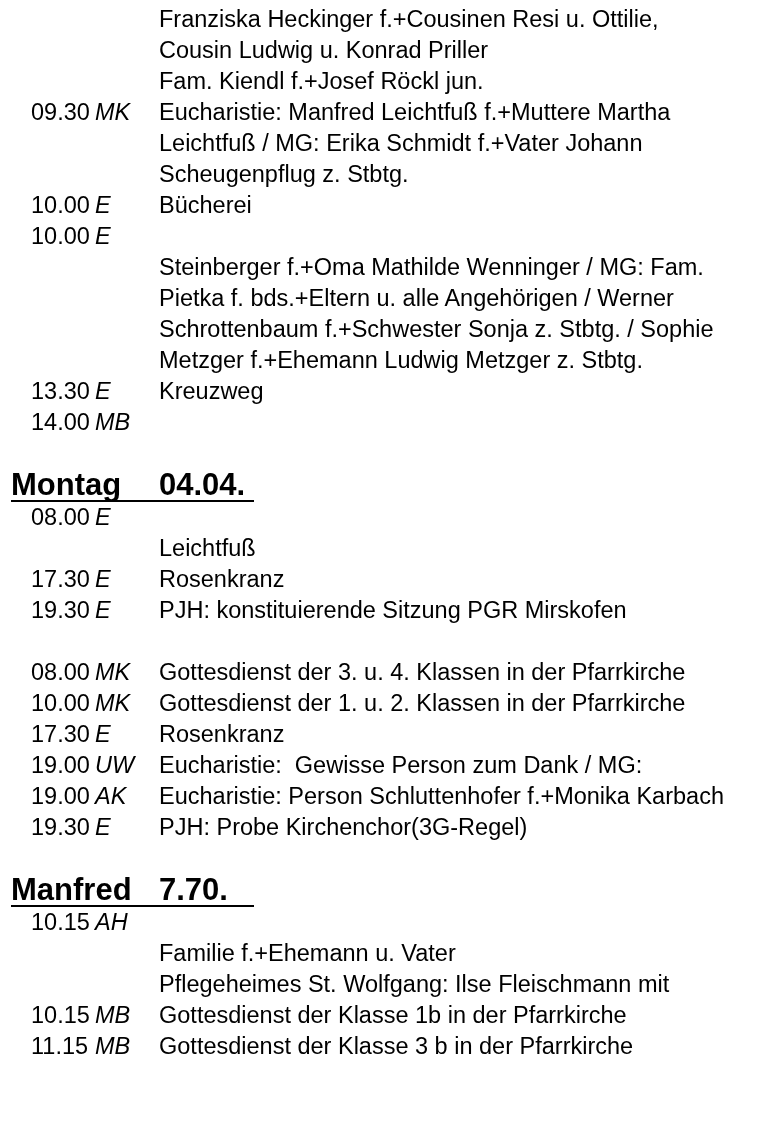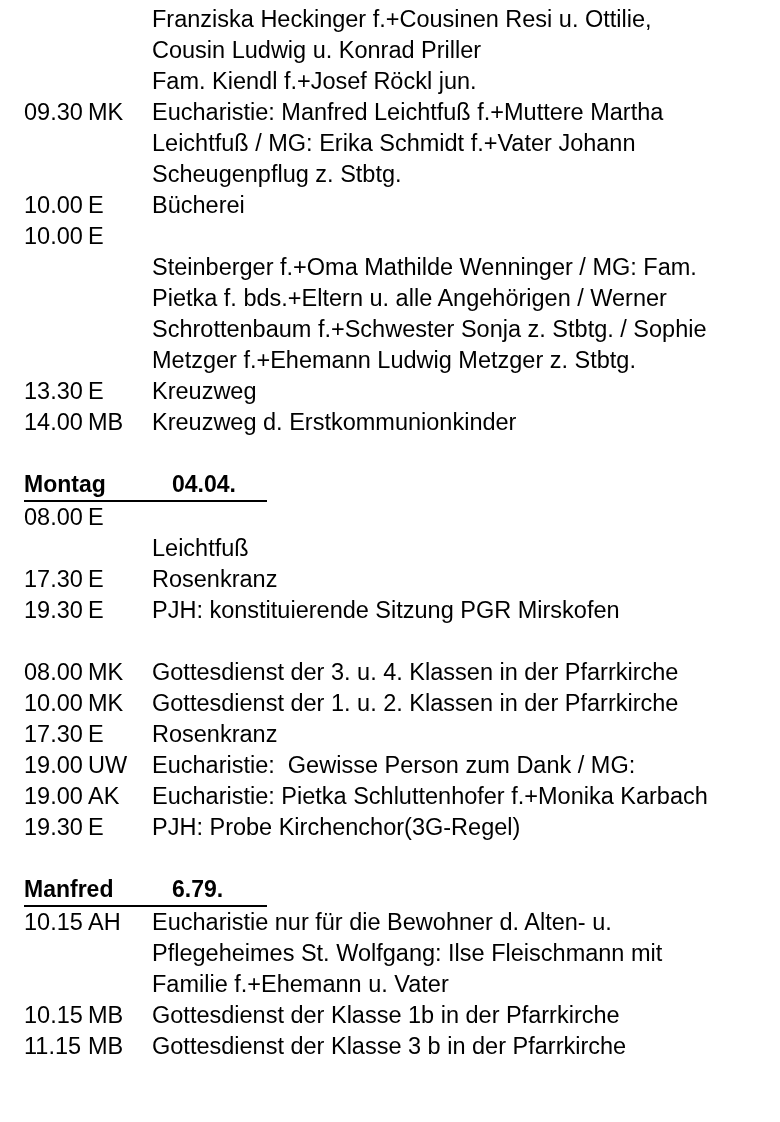--- a/index.html
+++ b/index.html
@@ -12,21 +12,21 @@
     height: 1122px;
     font-family: "Liberation Sans", sans-serif;
     color: #000000;
     overflow: hidden;
   }
   #sheet {
     position: relative;
     width: 780px;
     height: 1122px;
     box-sizing: border-box;
-    padding: 4px 6px 0 4px;
+    padding: 4px 6px 0 11px;
   }
 
   .row {
     display: flex;
     align-items: flex-start;
     line-height: 31px;
     font-size: 23.5px;
     white-space: pre;
   }
   .col-time {
@@ -34,43 +34,43 @@
     flex: 0 0 84px;
     padding-left: 20px;
     box-sizing: border-box;
     white-space: pre;
   }
   .col-abbr {
     width: 64px;
     flex: 0 0 64px;
     box-sizing: border-box;
     white-space: pre;
+    font-style: italic;
   }
   .col-text {
     flex: 1 1 auto;
     white-space: pre-wrap;
     word-break: normal;
   }
 
   
   .row.cont .col-time,
   .row.cont .col-abbr { visibility: hidden; }
 
   .daygap { height: 31px; }
 
   .dayhead {
     display: flex;
     align-items: flex-start;
     line-height: 31px;
-    font-size: 23px;
+    font-size: 31px;
     font-weight: bold;
     white-space: pre;
     width: 243px;
     border-bottom: 2.5px solid #000;
-    margin-left: 20px;
     box-sizing: border-box;
   }
   .dayhead .dh-name {
     width: 148px;
     flex: 0 0 148px;
   }
   .dayhead .dh-date {
     flex: 0 0 auto;
   }
 </style>
@@ -84,34 +84,34 @@
     <div class="row"><div class="col-time">09.30</div><div class="col-abbr">MK</div><div class="col-text">Eucharistie: Manfred Leichtfuß f.+Muttere Martha</div></div>
     <div class="row cont"><div class="col-time"></div><div class="col-abbr"></div><div class="col-text">Leichtfuß / MG: Erika Schmidt f.+Vater Johann</div></div>
     <div class="row cont"><div class="col-time"></div><div class="col-abbr"></div><div class="col-text">Scheugenpflug z. Stbtg.</div></div>
     <div class="row"><div class="col-time">10.00</div><div class="col-abbr">E</div><div class="col-text">Bücherei</div></div>
     <div class="row"><div class="col-time">10.00</div><div class="col-abbr">E</div></div>
     <div class="row cont"><div class="col-time"></div><div class="col-abbr"></div><div class="col-text">Steinberger f.+Oma Mathilde Wenninger / MG: Fam.</div></div>
     <div class="row cont"><div class="col-time"></div><div class="col-abbr"></div><div class="col-text">Pietka f. bds.+Eltern u. alle Angehörigen / Werner</div></div>
     <div class="row cont"><div class="col-time"></div><div class="col-abbr"></div><div class="col-text">Schrottenbaum f.+Schwester Sonja z. Stbtg. / Sophie</div></div>
     <div class="row cont"><div class="col-time"></div><div class="col-abbr"></div><div class="col-text">Metzger f.+Ehemann Ludwig Metzger z. Stbtg.</div></div>
     <div class="row"><div class="col-time">13.30</div><div class="col-abbr">E</div><div class="col-text">Kreuzweg</div></div>
-    <div class="row"><div class="col-time">14.00</div><div class="col-abbr">MB</div><div class="col-text">Kreuzweg d. Erstkommunionkinder</div></div>
+    <div class="row"><div class="col-time">14.00</div><div class="col-abbr">MB</div></div>
     <div class="daygap"></div>
     <div class="dayhead"><span class="dh-name">Montag</span><span class="dh-date">04.04.</span></div>
     <div class="row"><div class="col-time">08.00</div><div class="col-abbr">E</div></div>
     <div class="row cont"><div class="col-time"></div><div class="col-abbr"></div><div class="col-text">Leichtfuß</div></div>
     <div class="row"><div class="col-time">17.30</div><div class="col-abbr">E</div><div class="col-text">Rosenkranz</div></div>
     <div class="row"><div class="col-time">19.30</div><div class="col-abbr">E</div><div class="col-text">PJH: konstituierende Sitzung PGR Mirskofen</div></div>
     <div class="daygap"></div>
     <div class="row"><div class="col-time">08.00</div><div class="col-abbr">MK</div><div class="col-text">Gottesdienst der 3. u. 4. Klassen in der Pfarrkirche</div></div>
     <div class="row"><div class="col-time">10.00</div><div class="col-abbr">MK</div><div class="col-text">Gottesdienst der 1. u. 2. Klassen in der Pfarrkirche</div></div>
     <div class="row"><div class="col-time">17.30</div><div class="col-abbr">E</div><div class="col-text">Rosenkranz</div></div>
     <div class="row"><div class="col-time">19.00</div><div class="col-abbr">UW</div><div class="col-text">Eucharistie:  Gewisse Person zum Dank / MG:</div></div>
-    <div class="row"><div class="col-time">19.00</div><div class="col-abbr">AK</div><div class="col-text">Eucharistie: Pietka Schluttenhofer f.+Monika Karbach</div></div>
+    <div class="row"><div class="col-time">19.00</div><div class="col-abbr">AK</div><div class="col-text">Eucharistie: Person Schluttenhofer f.+Monika Karbach</div></div>
     <div class="row"><div class="col-time">19.30</div><div class="col-abbr">E</div><div class="col-text">PJH: Probe Kirchenchor(3G-Regel)</div></div>
     <div class="daygap"></div>
-    <div class="dayhead"><span class="dh-name">Manfred</span><span class="dh-date">6.79.</span></div>
-    <div class="row"><div class="col-time">10.15</div><div class="col-abbr">AH</div><div class="col-text">Eucharistie nur für die Bewohner d. Alten- u.</div></div>
+    <div class="dayhead"><span class="dh-name">Manfred</span><span class="dh-date">7.70.</span></div>
+    <div class="row"><div class="col-time">10.15</div><div class="col-abbr">AH</div></div>
+    <div class="row cont"><div class="col-time"></div><div class="col-abbr"></div><div class="col-text">Familie f.+Ehemann u. Vater</div></div>
     <div class="row cont"><div class="col-time"></div><div class="col-abbr"></div><div class="col-text">Pflegeheimes St. Wolfgang: Ilse Fleischmann mit</div></div>
-    <div class="row cont"><div class="col-time"></div><div class="col-abbr"></div><div class="col-text">Familie f.+Ehemann u. Vater</div></div>
     <div class="row"><div class="col-time">10.15</div><div class="col-abbr">MB</div><div class="col-text">Gottesdienst der Klasse 1b in der Pfarrkirche</div></div>
     <div class="row"><div class="col-time">11.15</div><div class="col-abbr">MB</div><div class="col-text">Gottesdienst der Klasse 3 b in der Pfarrkirche</div></div>
   </div>
 
 </body></html>

